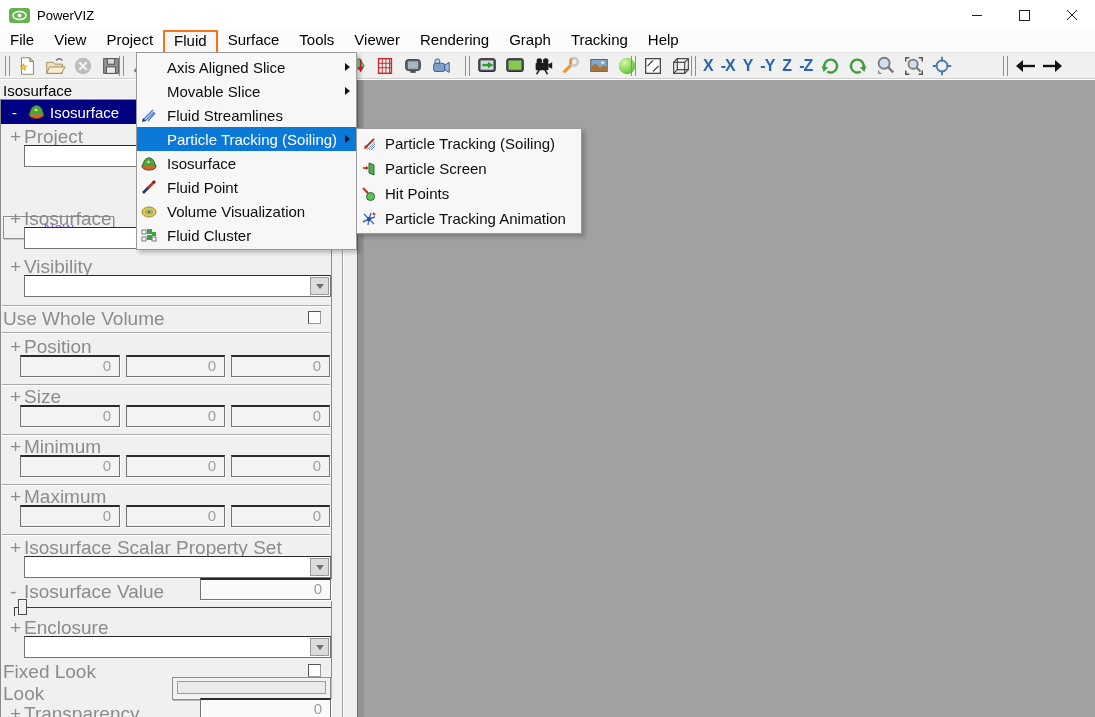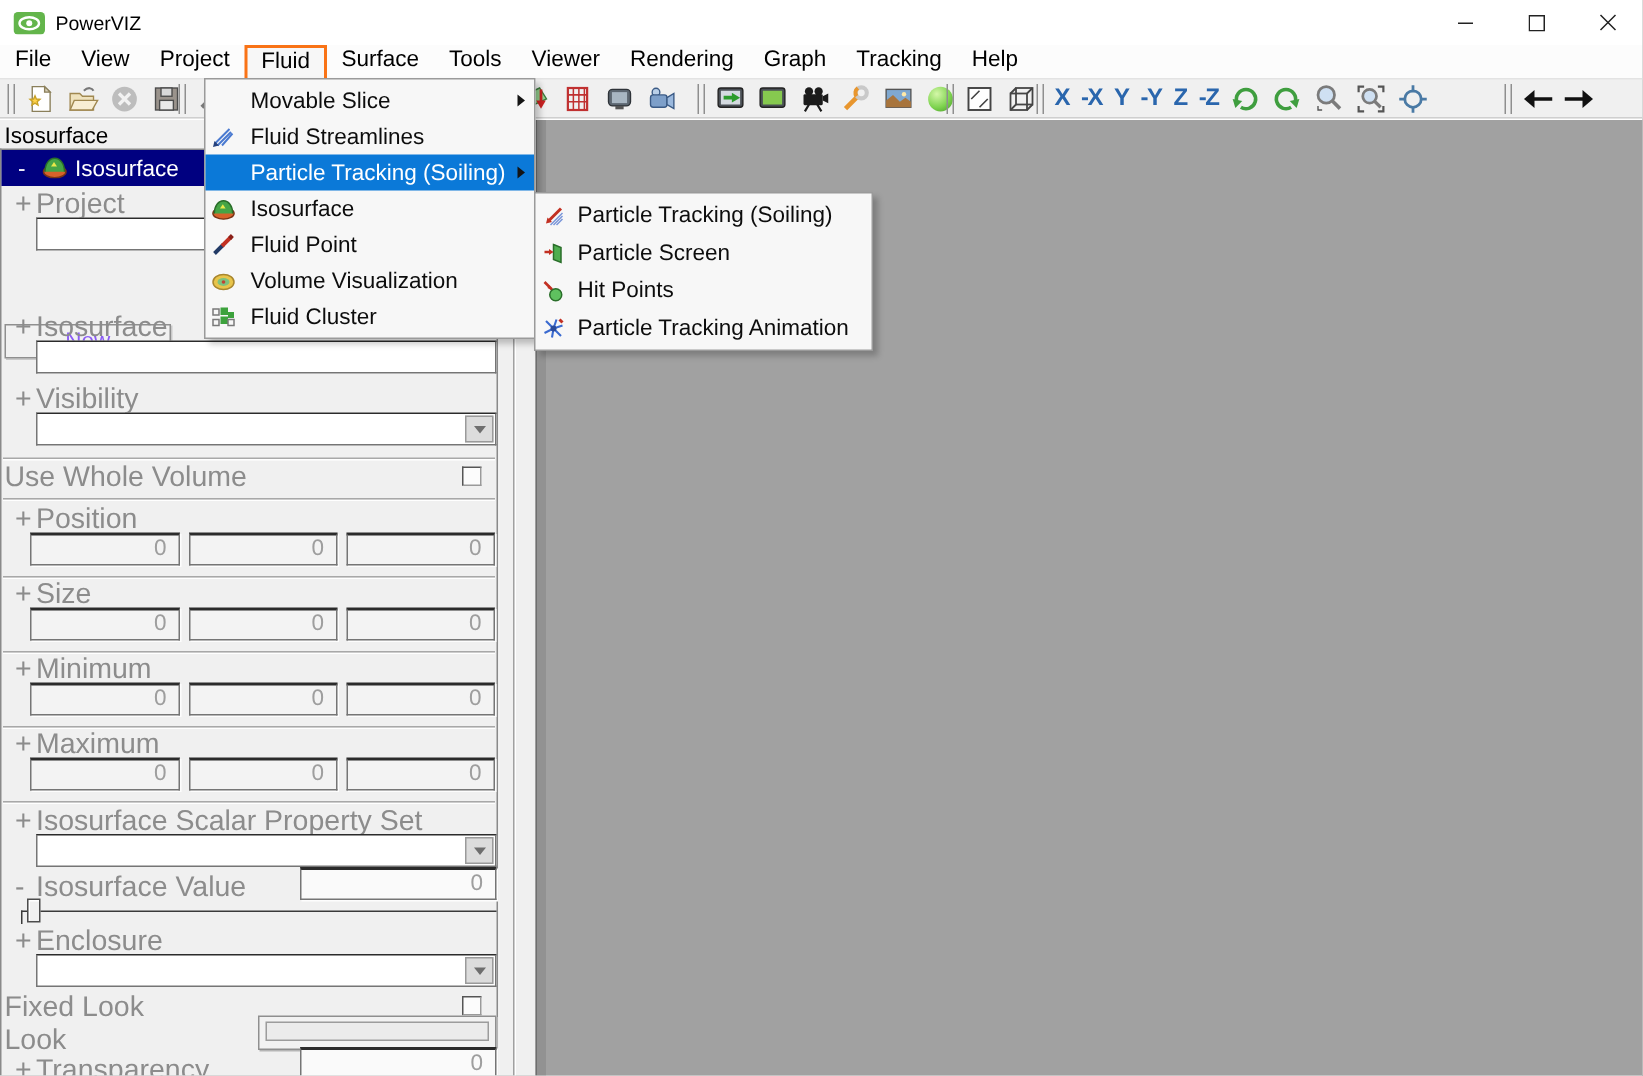--- a/index.html
+++ b/index.html
@@ -427,20 +427,24 @@
   <div class="p-abs nf" style="top:618px;left:200px;width:131px;background:#fafafa;">0</div>
 </div>
 
 <div class="splitter">
     <div class="splitline"></div>
   </div>
 <div class="main"></div>
 
 <div class="menu menu-fluid">
   <div class="mi">
+    <span>Axis Aligned Slice</span>
+    <span class="marrow"></span>
+  </div>
+  <div class="mi">
     <span>Movable Slice</span>
     <span class="marrow"></span>
   </div>
   <div class="mi">
     <span class="micon">
       <svg width="16" height="16" viewBox="0 0 16 16">
           <path d="M2 13L12 3M4 14l9-9M7 14l7-8" stroke="#4a7ad0" stroke-width="1.3" fill="none"></path>
           <path d="M1 15l4-1-3-3z" fill="#24407c"></path>
         </svg>
     </span>

